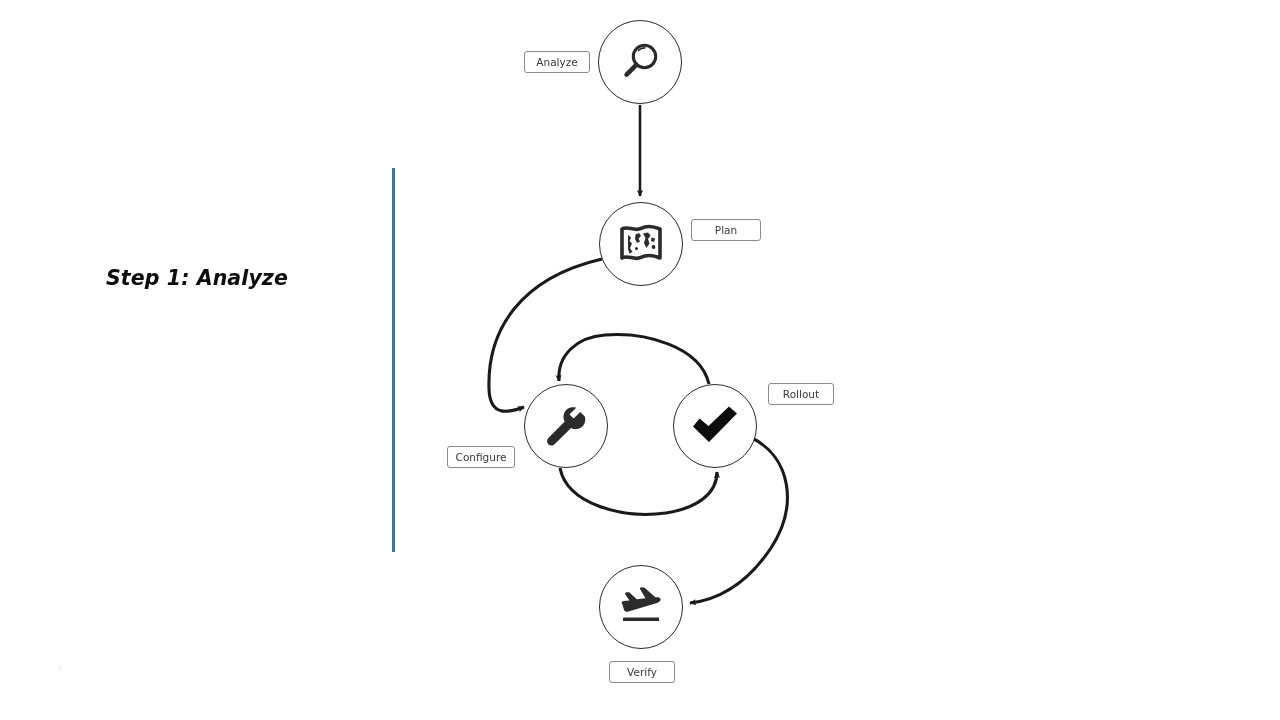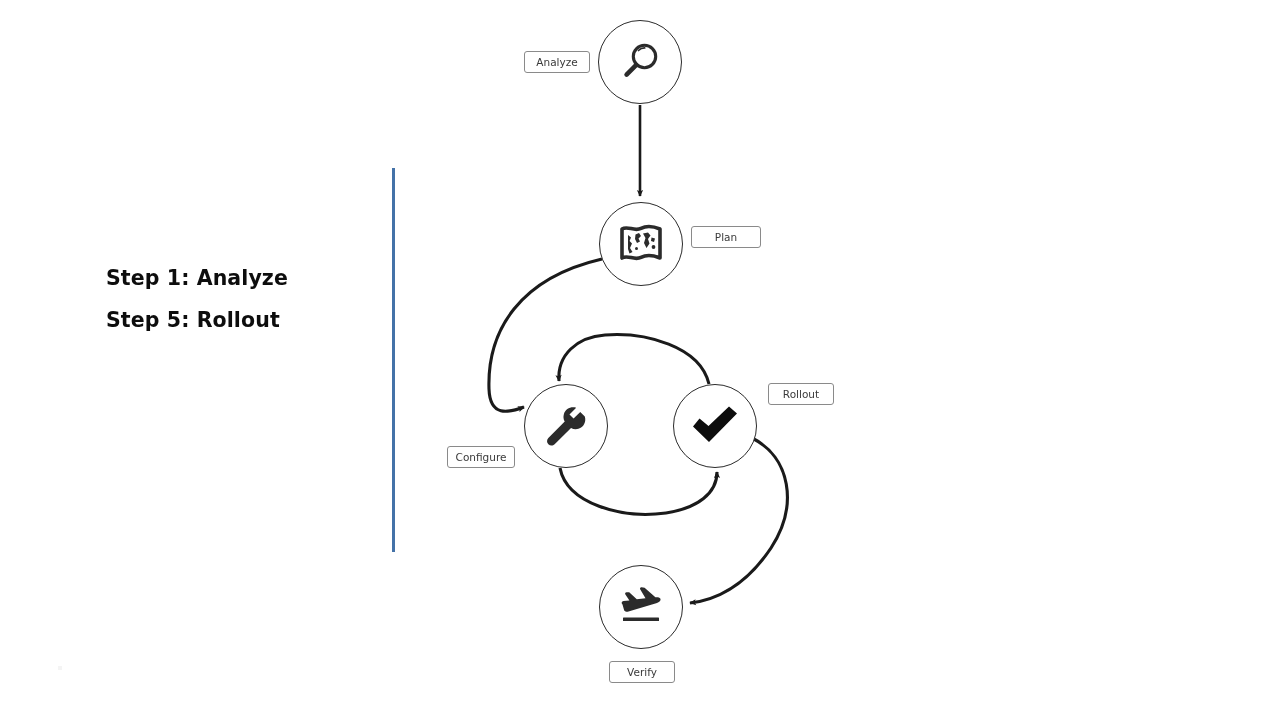--- a/index.html
+++ b/index.html
@@ -16,20 +16,21 @@
     font-family: "DejaVu Sans", sans-serif;
     background: #ffffff;
   }
 
   
   #steps-panel {
     position: absolute;
     left: 106px;
     top: 258px;
     width: 260px;
+    font-style: italic;
   }
   .step-line {
     font-family: "DejaVu Sans", sans-serif;
     font-weight: bold;
     font-size: 20.5px;
     color: #0d0d0d;
     letter-spacing: 0.1px;
     line-height: 41.5px;
     white-space: nowrap;
   }
@@ -88,21 +89,21 @@
     line-height: 1;
     display: flex;
     align-items: center;
     justify-content: center;
     height: 22px;
     white-space: nowrap;
   }
 
   
   #label-analyze   { left: 524px; top: 51px;  width: 66px; }
-  #label-plan      { left: 691px; top: 226px; width: 70px; }
+  #label-plan      { left: 691px; top: 219px; width: 70px; }
   #label-configure { left: 447px; top: 446px; width: 68px; }
   #label-verify    { left: 768px; top: 383px; width: 66px; }
   #label-rollout   { left: 609px; top: 661px; width: 66px; }
 
   
   #node-analyze   { left: 598px; top: 20px;  }
   #node-plan      { left: 599px; top: 202px; }
   #node-configure { left: 524px; top: 384px; }
   #node-verify    { left: 673px; top: 384px; }
   #node-rollout   { left: 599px; top: 565px; }
@@ -114,21 +115,20 @@
     width: 4px;
     height: 4px;
     background: #f4f4f4;
   }
 </style>
 </head>
 <body>
 
 <div id="steps-panel">
   <div class="step-line">Step 1: Analyze</div>
-  <div class="step-line">Step 5: Rollout</div>
 </div>
 
 <div id="divider"></div>
 
 <div class="faint-mark"></div>
 
 <div id="diagram-stage">
 
   <svg id="edge-layer" viewBox="0 0 1280 720" width="1280" height="720" xmlns="http://www.w3.org/2000/svg">
     <defs>

